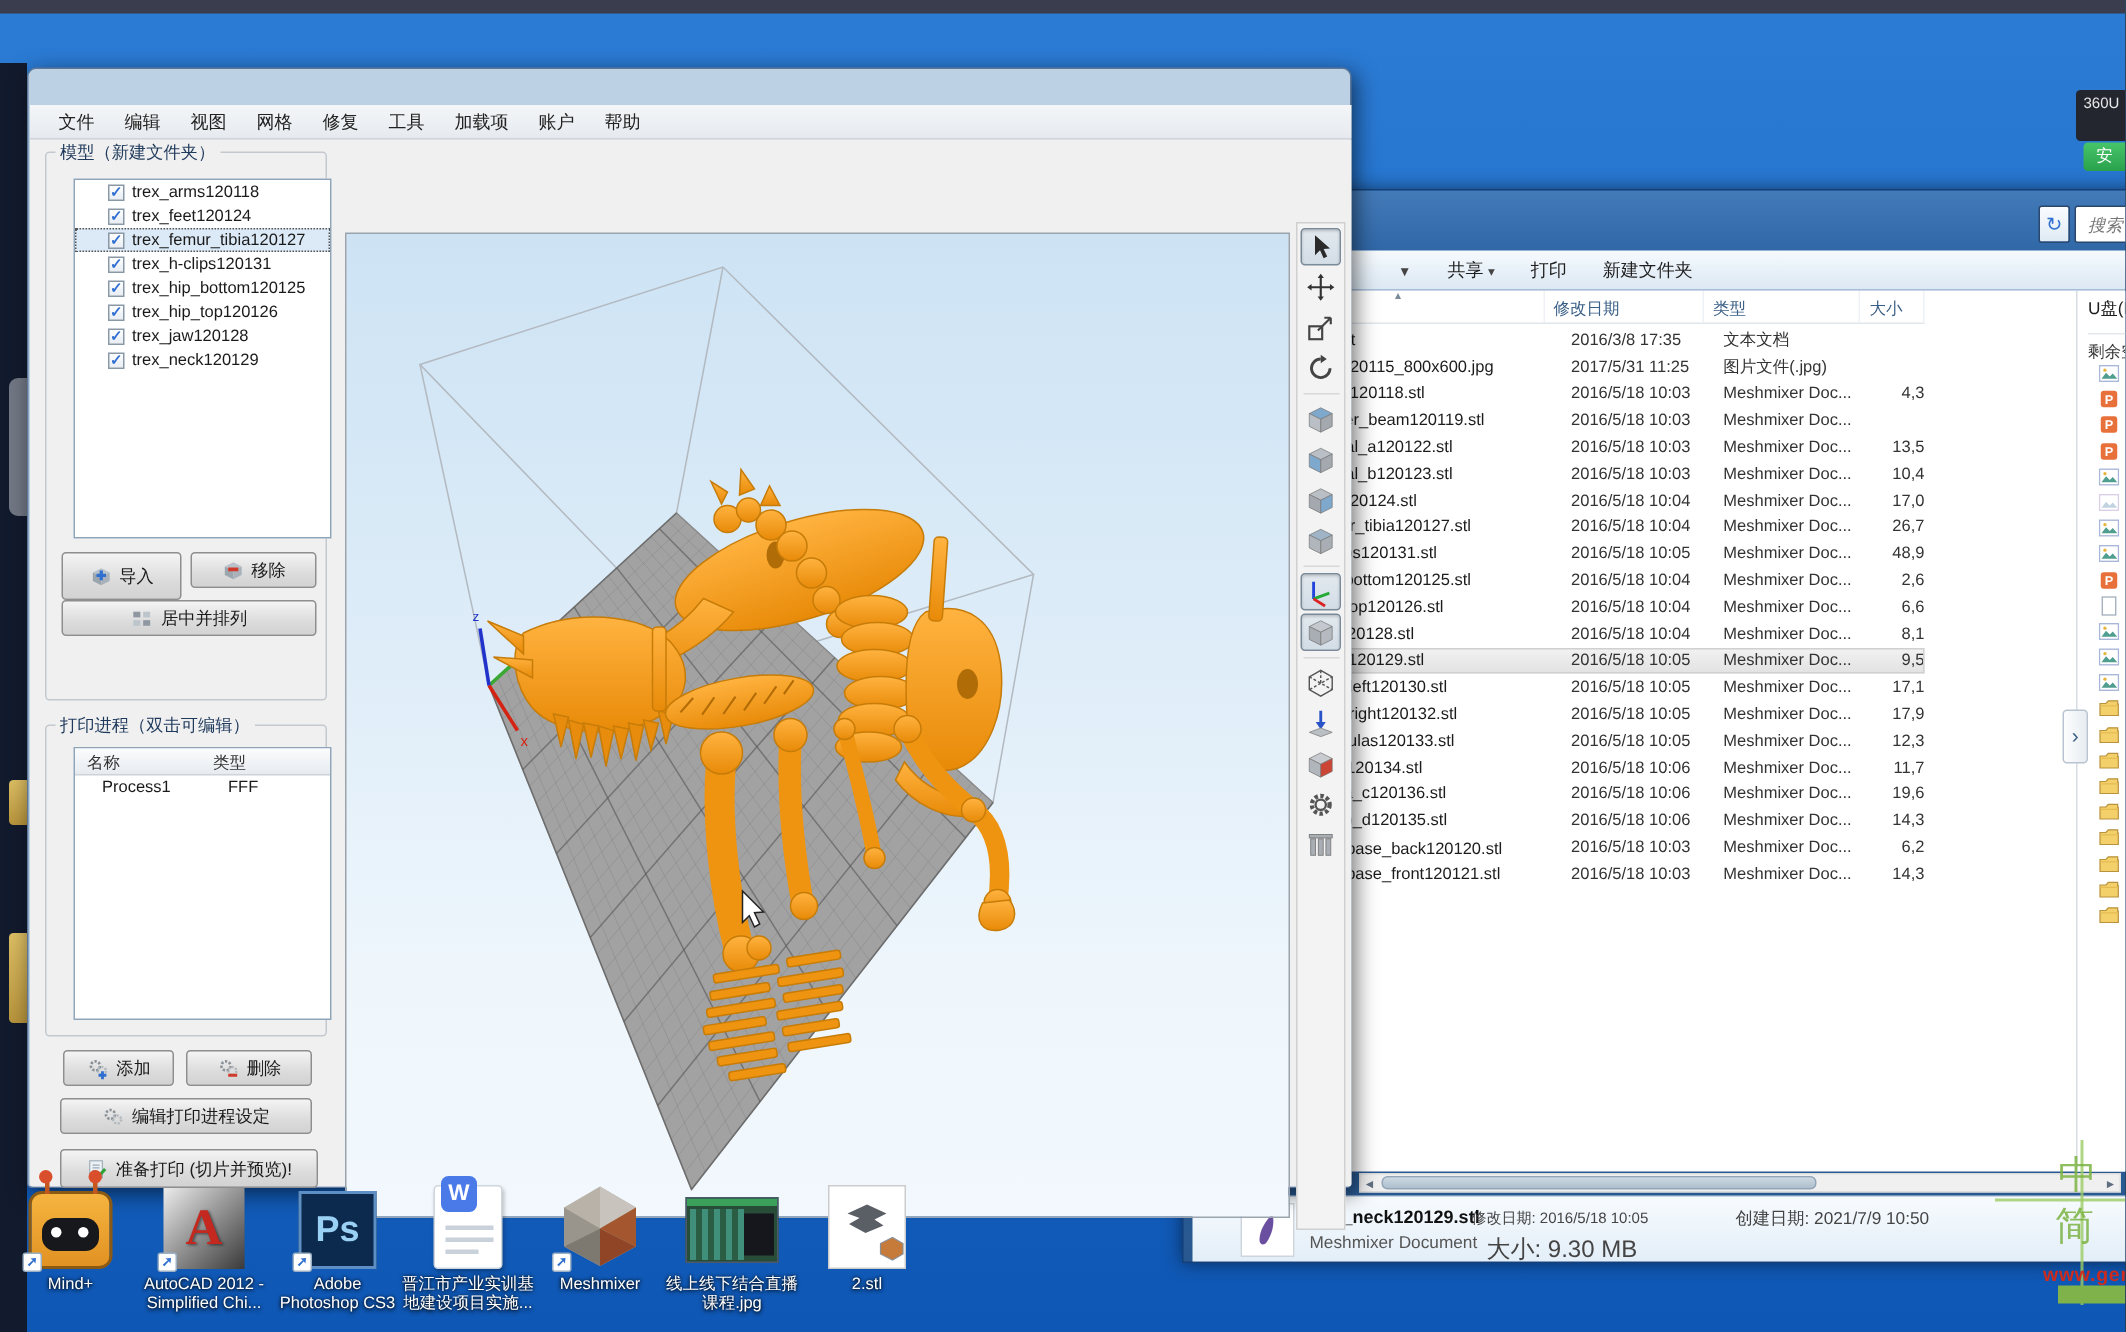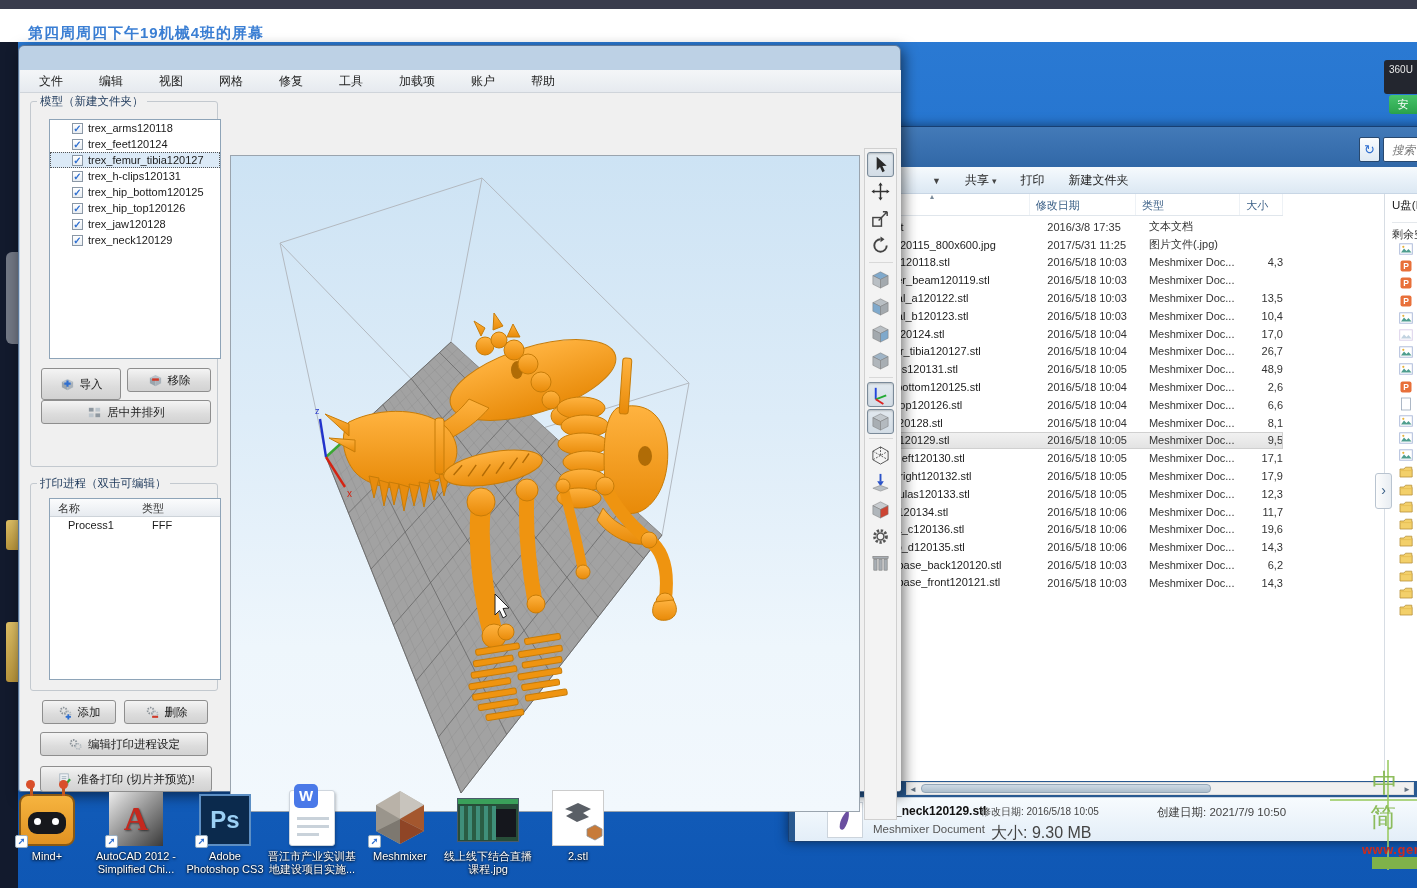--- a/index.html
+++ b/index.html
@@ -24,21 +24,21 @@
   #s3d-icon{left:7px;top:5px;width:14px;height:14px;display:flex;gap:1px;align-items:flex-end}
   #s3d-icon i{display:block;width:3px;border-radius:1px}
   #s3d-title{left:26px;top:5px;font-size:12px;color:#1a1a1a;white-space:nowrap}
   .winbtn{top:3px;height:16px;border:1px solid #5d6b7a;border-radius:2px;font-size:9px;color:#333;
     background:linear-gradient(180deg,#fdfdfd,#cfd8e2);text-align:center;line-height:14px}
   #s3d-min{left:780px;width:28px}
   #s3d-max{left:809px;width:28px}
   #s3d-close{left:838px;width:42px;background:linear-gradient(180deg,#f2b09a,#d8603f 60%,#c04a2c);color:#fff;font-weight:bold}
   #s3d-min i{display:inline-block;width:10px;height:3px;background:#444;margin-top:8px}
   #s3d-max i{display:inline-block;width:9px;height:8px;border:1px solid #444;border-top-width:2px;margin-top:3px}
-  #s3d-menubar{left:1px;top:24px;width:881px;height:23px;background:linear-gradient(180deg,#f4f6f8,#e6eaef);border-bottom:1px solid #cfd4da;display:flex;align-items:center;padding-left:10px;gap:18px}
+  #s3d-menubar{left:1px;top:24px;width:881px;height:23px;background:linear-gradient(180deg,#f4f6f8,#e6eaef);border-bottom:1px solid #cfd4da;display:flex;align-items:center;padding-left:10px;gap:2px}
   .menu-item{font-size:12px;color:#222;padding:3px 9px;border-radius:2px}
   #s3d-body{left:1px;top:47px;width:881px;height:698px;background:#f0f0f0;border-radius:0 0 2px 2px}
   
   .groupbox{border:1px solid #c3c9cf;border-radius:3px;background:#f0f0f0}
   .grouplabel{font-size:11.5px;color:#1e395b;background:#f0f0f0;padding:0 3px}
   #models-list{left:18px;top:17px;width:172px;height:240px;background:#fff;border:1px solid #8ea4b8;overflow:hidden}
   .model-item{display:flex;align-items:center;gap:5px;height:16px;padding:0 2px 0 22px;font-size:11px;color:#1a1a1a;white-space:nowrap}
   .model-item.sel{background:#dceaf7;outline:1px dotted #555;outline-offset:-1px}
   .cb{width:11px;height:11px;border:1px solid #8a97a5;background:linear-gradient(180deg,#fff,#e8edf2);color:#2f6fd0;font-size:10px;line-height:10px;text-align:center;font-weight:bold;flex:0 0 auto}
   .s3dbtn{border:1px solid #8e8e8e;border-radius:3px;background:linear-gradient(180deg,#f4f4f4,#dcdcdc 60%,#d2d2d2);
@@ -117,23 +117,20 @@
   .dicon .art{height:60px;display:flex;align-items:flex-end;justify-content:center;position:relative}
   .dicon .lbl{margin-top:4px;font-size:11px;color:#fff;text-align:center;line-height:1.2;text-shadow:0 1px 3px rgba(0,0,0,.9),0 0 2px rgba(0,0,0,.8)}
   .shortcut{position:absolute;left:-4px;bottom:-2px;width:13px;height:13px;background:#fff;border:1px solid #9ab0c4;border-radius:2px;color:#2f6fd0;font-size:9px;font-weight:bold;line-height:11px;text-align:center}
 </style>
 </head>
 <body>
 
 <div id="screen">
 
   <div class="abs" id="topbar"></div>
-  <div class="abs" id="broadcast-strip">
-    <div class="abs" id="broadcast-title">第四周周四下午19机械4班的屏幕</div>
-  </div>
 
   <div class="abs" id="left-strip">
     <div class="abs strip-tab"></div>
     <div class="abs strip-folder" style="left:6px;top:478px"></div>
     <div class="abs strip-folder" style="left:6px;top:580px;height:60px"></div>
   </div>
 
   <div class="abs" id="panel360">
     <span>360U</span>
   </div>

